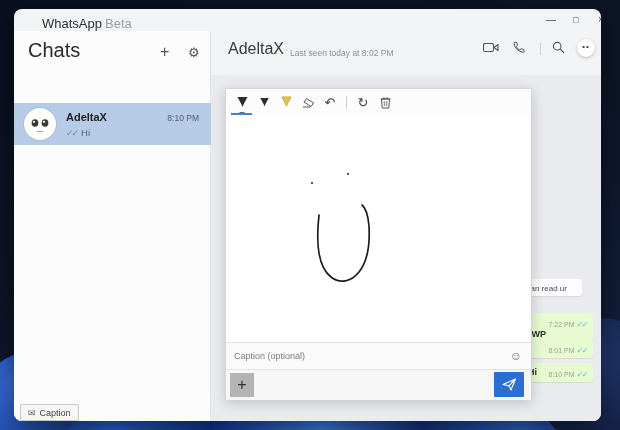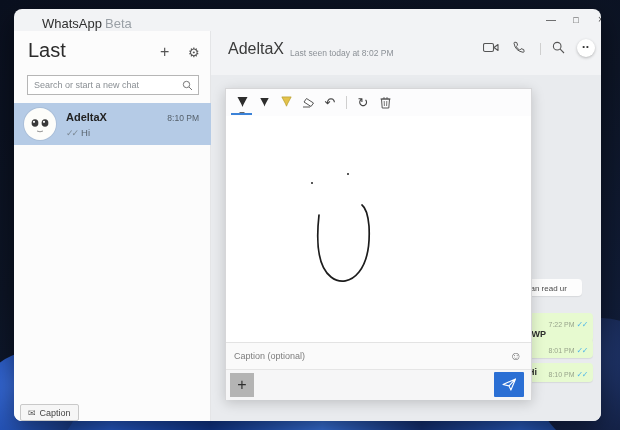--- a/index.html
+++ b/index.html
@@ -104,33 +104,24 @@
     <div class="titlebar">
       <div class="apptitle">
         <span>WhatsApp</span><span class="beta">Beta</span>
       </div>
       <div class="winctl ctl-min">—</div>
       <div class="winctl ctl-max">□</div>
       <div class="winctl ctl-close">×</div>
     </div>
 
     <div class="sidebar">
-      <div class="chats-title">Last</div>
+      <div class="chats-title">Chats</div>
       <div class="icon-newchat">+</div>
       <div class="icon-settings">⚙</div>
 
-      <div class="searchbox">
-        <input type="text" placeholder="Search or start a new chat" style="">
-        <span class="search-glass">
-          <svg width="11" height="11" viewBox="0 0 11 11">
-              <circle cx="4.5" cy="4.5" r="3.2" fill="none" stroke="#777" stroke-width="1"></circle>
-              <line x1="7" y1="7" x2="10" y2="10" stroke="#777" stroke-width="1"></line>
-            </svg>
-        </span>
-      </div>
 
       <div class="chat-item">
         <div class="avatar">
           <svg width="32" height="32" viewBox="0 0 32 32">
             <circle cx="16" cy="16" r="15" fill="#fdfdfa"></circle>
             <ellipse cx="11" cy="15" rx="3.4" ry="3.8" fill="#3a3a3a"></ellipse>
             <ellipse cx="21" cy="15" rx="3.4" ry="3.8" fill="#3a3a3a"></ellipse>
             <circle cx="10" cy="13.8" r="1.1" fill="#fff"></circle>
             <circle cx="20" cy="13.8" r="1.1" fill="#fff"></circle>
             <path d="M13,23 q3,1.6 6,0" fill="none" stroke="#777" stroke-width="0.8"></path>

